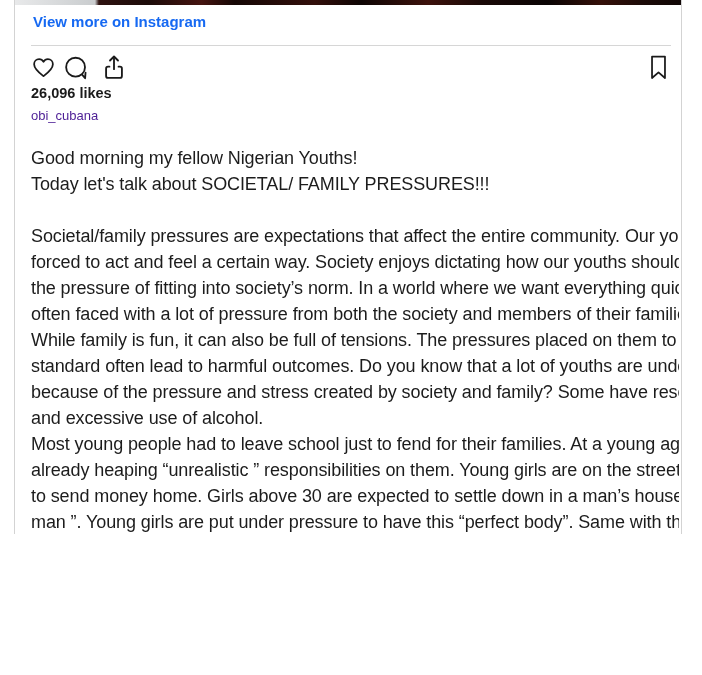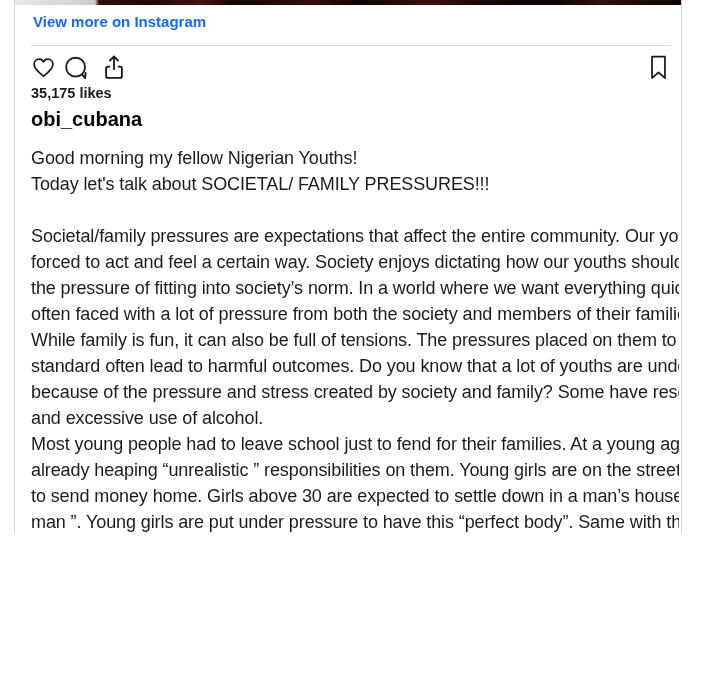--- a/index.html
+++ b/index.html
@@ -45,21 +45,21 @@
   .sep2 { left: 0; top: 651px; width: 666px; }
   .icon-btn { position: absolute; cursor: pointer; color: #1a1a1a; }
   .icon-btn svg { display: block; stroke: #1a1a1a; fill: none; stroke-linecap: round; stroke-linejoin: round; }
   .likes {
     position: absolute; left: 16px; top: 85px;
     font-size: 14.5px; font-weight: 700; color: #1a1a1a;
     cursor: pointer;
   }
   .username {
     position: absolute; left: 16px; top: 108px;
-    font-size: 20px; font-weight: 700; color: #000000;
+    font-size: 13px; font-weight: 400; color: #4c1d95;
     cursor: pointer;
   }
   .caption {
     position: absolute; left: 16px; top: 145px;
     width: 648px; height: 478px;
     font-size: 18px; line-height: 26px;
     letter-spacing: -0.1px;
     color: #1c1c1c;
     white-space: pre;
     overflow: hidden;
@@ -115,21 +115,21 @@
         <path d="M7.8 13.2H6.5c-1 0-1.8.8-1.8 1.8v6.7c0 1 .8 1.8 1.8 1.8h11c1 0 1.8-.8 1.8-1.8V15c0-1-.8-1.8-1.8-1.8h-1.3"></path>
       </svg>
     </span>
 
     <span class="icon-btn" style="left:633px; top:54px;">
       <svg width="21" height="27" viewBox="0 0 24 30" stroke-width="2">
         <path d="M19.4 27 12 20.6 4.6 27V2.5h14.8z"></path>
       </svg>
     </span>
 
-    <div class="likes">35,175 likes</div>
+    <div class="likes">26,096 likes</div>
 
     <div class="username">obi_cubana</div>
 
     <div class="caption">Good morning my fellow Nigerian Youths!
 Today let's talk about SOCIETAL/ FAMILY PRESSURES!!!
 
 Societal/family pressures are expectations that affect the entire community. Our youths are constantly
 forced to act and feel a certain way. Society enjoys dictating how our youths should behave. They feel
 the pressure of fitting into society’s norm. In a world where we want everything quick quick, youths are
 often faced with a lot of pressure from both the society and members of their families.

